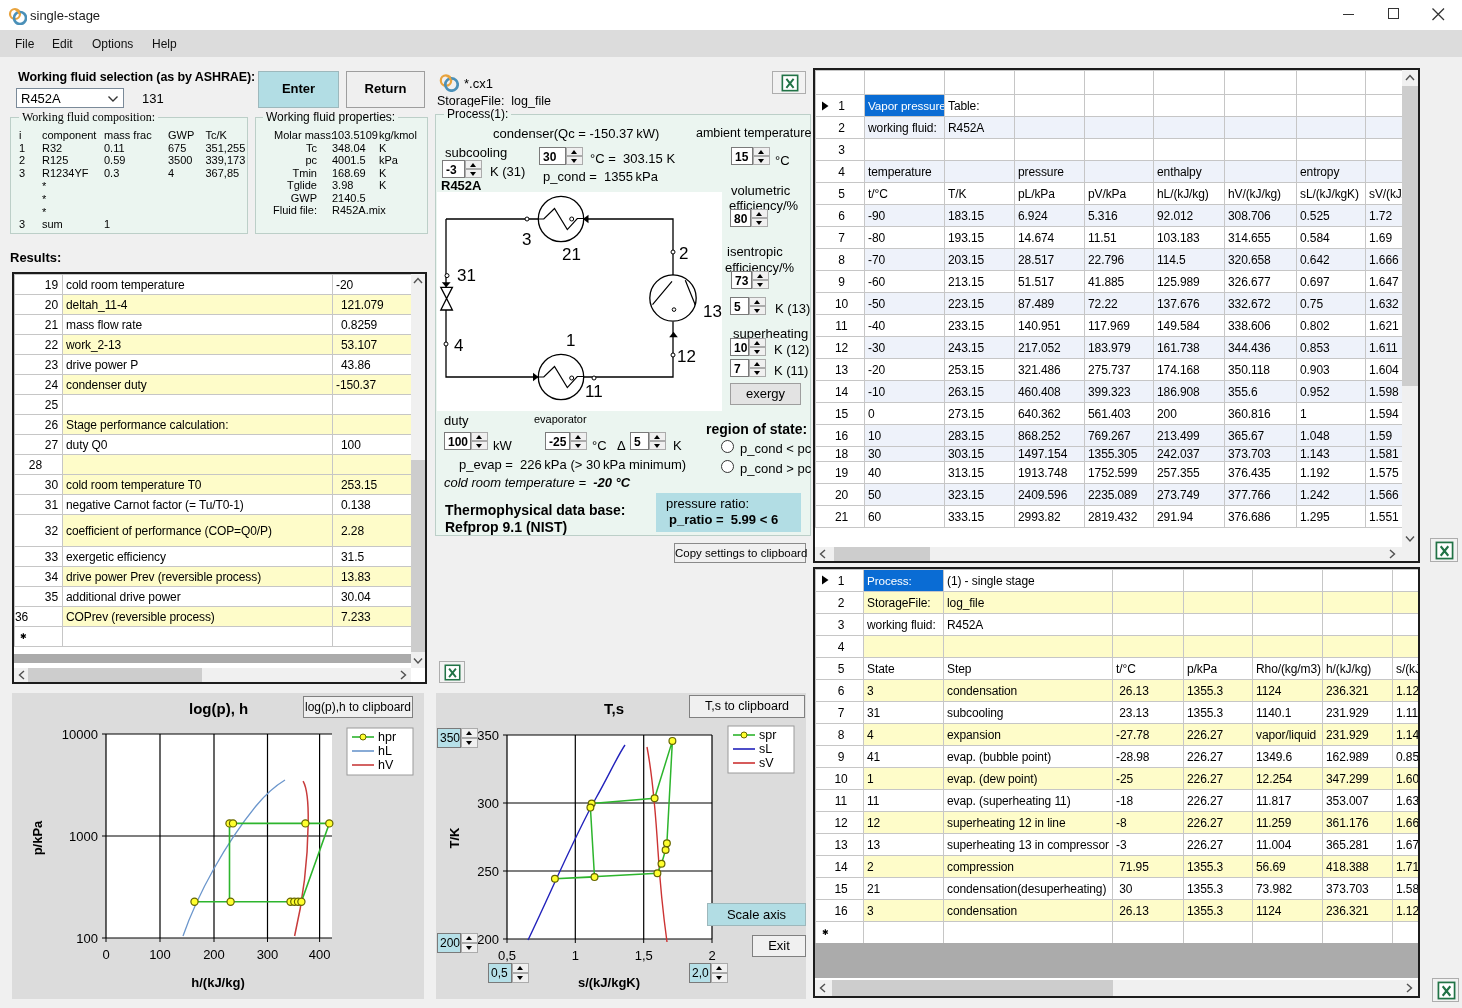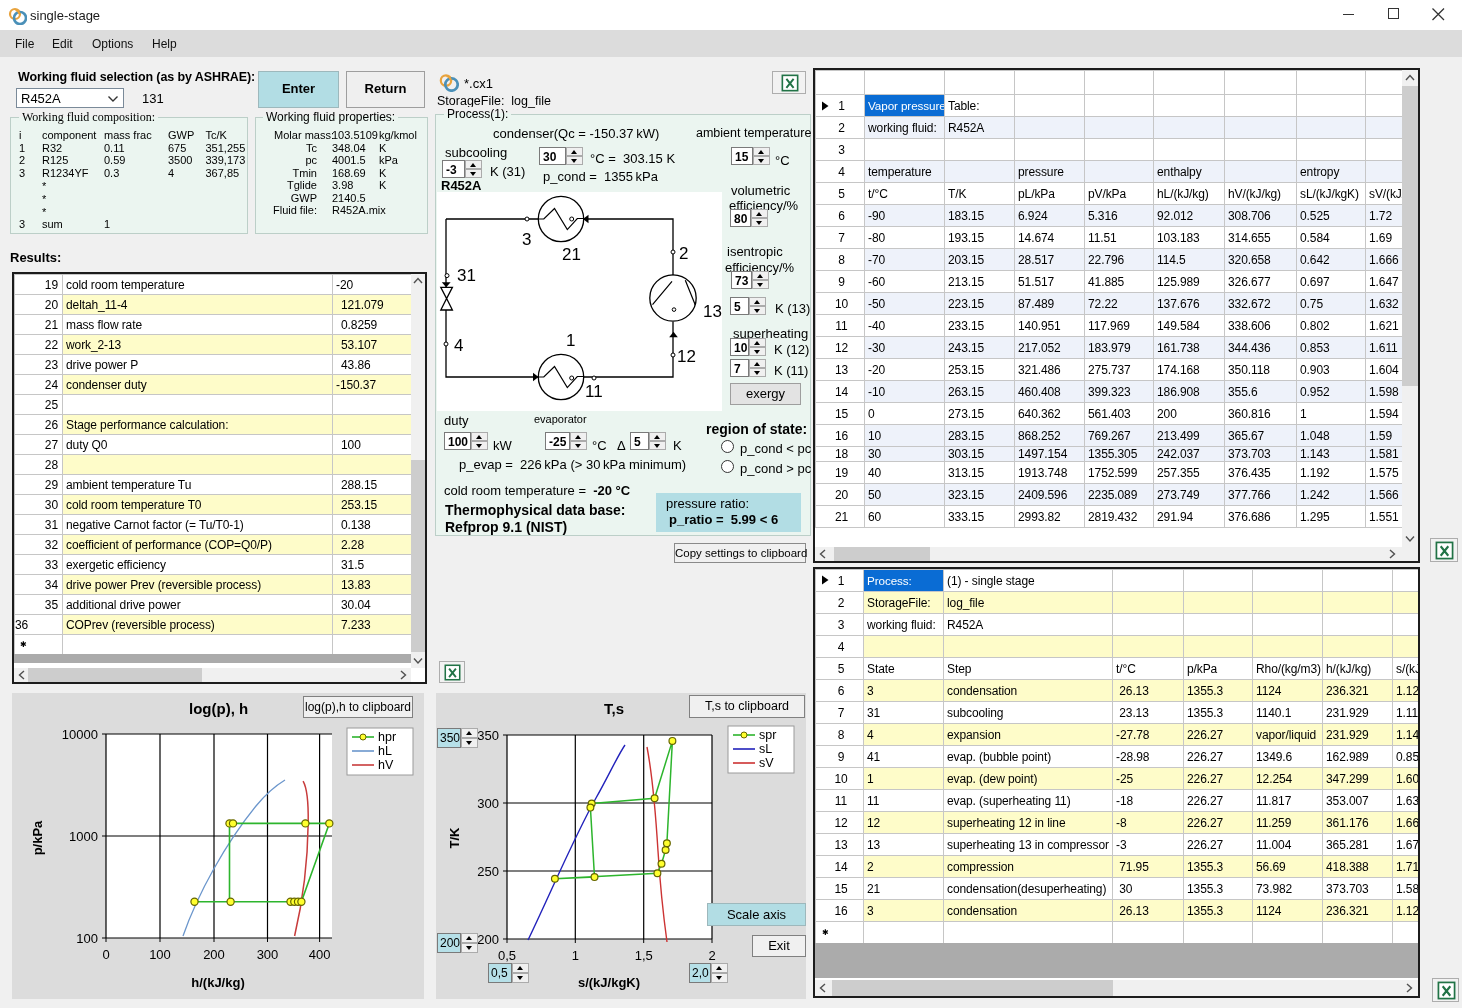--- a/index.html
+++ b/index.html
@@ -202,40 +202,35 @@
           <td class="rh" style="text-align:right;padding:0 4px 0 0;">26</td>
           <td class="ylw">Stage performance calculation:</td>
           <td class="ylw"></td>
         </tr>
         <tr style="height:20px">
           <td class="rh" style="text-align:right;padding:0 4px 0 0;">27</td>
           <td>duty Q0</td>
           <td><span style="padding-left:5px">100</span></td>
         </tr>
         <tr style="height:20px">
-          <td class="rh" style="text-align:right;padding:0 4px 0 0;margin-left:22px;">28</td>
-          <td class="ylw"></td>
-          <td class="ylw"></td>
-        </tr>
-        <tr style="height:20px">
-          <td class="rh" style="text-align:right;padding:0 4px 0 0;">29</td>
-          <td>ambient temperature Tu</td>
-          <td><span style="padding-left:5px">288.15</span></td>
+          <td class="rh" style="text-align:right;padding:0 20px 0 0;margin-left:22px;">28</td>
+          <td class="ylw"></td>
+          <td class="ylw"></td>
         </tr>
         <tr style="height:20px">
           <td class="rh" style="text-align:right;padding:0 4px 0 0;">30</td>
           <td class="ylw">cold room temperature T0</td>
           <td class="ylw"><span style="padding-left:5px">253.15</span></td>
         </tr>
         <tr style="height:20px">
           <td class="rh" style="text-align:right;padding:0 4px 0 0;">31</td>
           <td>negative Carnot factor (= Tu/T0-1)</td>
           <td><span style="padding-left:5px">0.138</span></td>
         </tr>
-        <tr style="height:20px">
+        <tr style="height:32px">
           <td class="rh" style="text-align:right;padding:0 4px 0 0;">32</td>
           <td class="ylw">coefficient of performance (COP=Q0/P)</td>
           <td class="ylw"><span style="padding-left:5px">2.28</span></td>
         </tr>
         <tr style="height:20px">
           <td class="rh" style="text-align:right;padding:0 4px 0 0;">33</td>
           <td>exergetic efficiency</td>
           <td><span style="padding-left:5px">31.5</span></td>
         </tr>
         <tr style="height:20px">
@@ -450,21 +445,21 @@
 <span class="tx" style="width:19px;">5</span>
 <span class="bt" style="top:0;height:9px;">
         <i class="tri-u"></i>
       </span>
 <span class="bt" style="bottom:0;height:9px;">
         <i class="tri-d"></i>
       </span>
 </div>
 <div style="position:absolute;white-space:nowrap;left:237px;top:323px;font-size:13px;" class="">K</div>
 <div style="position:absolute;white-space:nowrap;left:23px;top:342px;font-size:13px;" class="">p_evap =&nbsp; 226 kPa (&gt; 30 kPa minimum)</div>
-<div style="position:absolute;white-space:nowrap;left:8px;top:368px;font-size:13px;" class="">cold room temperature =&nbsp; <b>-20 °C</b></div>
+<div style="position:absolute;white-space:nowrap;left:8px;top:360px;font-size:13px;font-style:italic;" class="">cold room temperature =&nbsp; <b>-20 °C</b></div>
 <div style="position:absolute;white-space:nowrap;left:270px;top:306px;font-size:14px;font-weight:bold;" class="">region of state:</div>
 <div style="position:absolute;left:285px;top:325px;width:13px;height:13px;border:1px solid #333;border-radius:50%;background:#fff;"></div>
 <div style="position:absolute;white-space:nowrap;left:304px;top:326px;font-size:13px;" class="">p_cond &lt; pc</div>
 <div style="position:absolute;left:285px;top:345px;width:13px;height:13px;border:1px solid #333;border-radius:50%;background:#fff;"></div>
 <div style="position:absolute;white-space:nowrap;left:304px;top:346px;font-size:13px;" class="">p_cond &gt; pc</div>
 <div style="position:absolute;white-space:nowrap;left:9px;top:387px;font-size:14px;font-weight:bold;" class="">Thermophysical data base:</div>
 <div style="position:absolute;white-space:nowrap;left:9px;top:404px;font-size:14px;font-weight:bold;" class="">Refprop 9.1 (NIST)</div>
 <div style="position:absolute;left:220px;top:378px;width:145px;height:39px;background:#b2dde4;">
 <div style="position:absolute;left:10px;top:3px;font-size:13px;">pressure ratio:</div>
 <div style="position:absolute;left:13px;top:19px;font-size:13px;font-weight:bold;">p_ratio =&nbsp; 5.99 &lt; 6</div>

